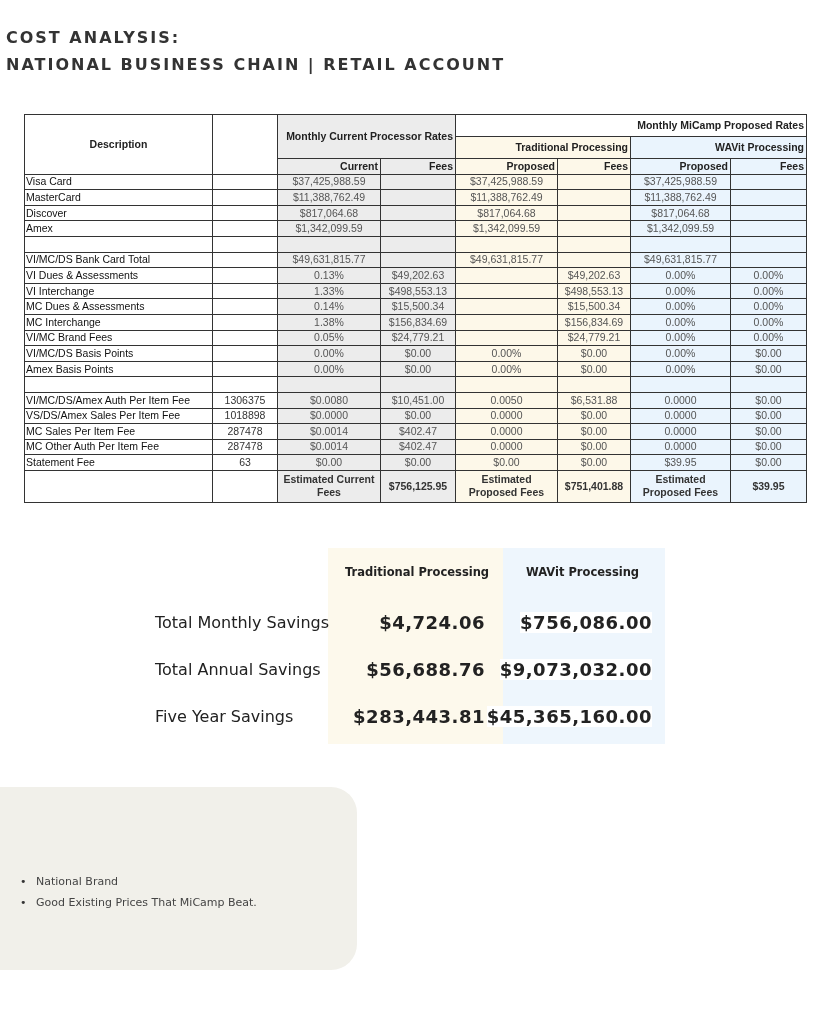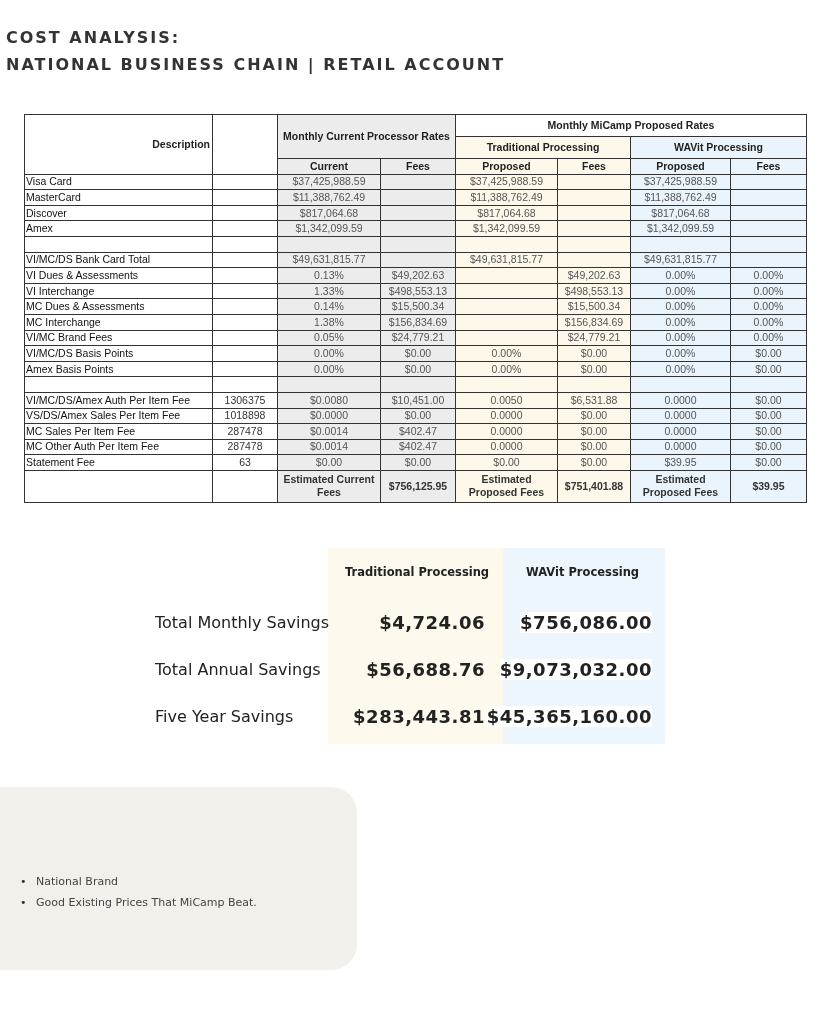--- a/index.html
+++ b/index.html
@@ -8,21 +8,21 @@
 
   .title { position: absolute; left: 6px; width: 830px; text-align: left; font-family: "DejaVu Sans", sans-serif; font-weight: bold; color: #333; letter-spacing: 2px; }
   .title.l1 { top: 28px; font-size: 16px; }
   .title.l2 { top: 55px; font-size: 16px; }
 
   table.cost { position: absolute; left: 24px; top: 114px; border-collapse: collapse; font-family: "Liberation Sans", sans-serif; font-size: 10.5px; table-layout: fixed; }
   table.cost td { border: 1px solid #333; height: 15.6px; padding: 0 2px; white-space: nowrap; overflow: hidden; line-height: 13px; }
   table.cost td.desc { text-align: left; color: #111; padding-left: 1px; }
   table.cost td.num { text-align: center; color: #555; }
   table.cost td.cnt { text-align: center; color: #333; }
-  table.cost .hdr { font-weight: bold; text-align: center; color: #222; }
+  table.cost .hdr { font-weight: bold; text-align: right; color: #222; }
   .g { background: #ececec; }
   .y { background: #fdf8e9; }
   .b { background: #eaf4fd; }
   .w { background: #ffffff; }
   table.cost tr.spacer td { height: 15.6px; }
   table.cost td.total-lbl { font-weight: bold; text-align: center; line-height: 13px; height: 32px; white-space: normal; color: #333; margin-left: 11px; }
   table.cost td.total-val { font-weight: bold; text-align: center; color: #333; }
 
   .savings { position: absolute; left: 0; top: 548px; width: 830px; height: 196px; }
   .sav-col-y { position: absolute; left: 328px; top: 0; width: 175px; height: 196px; background: #fdf9ec; }
@@ -51,21 +51,21 @@
       <col style="width:65px">
       <col style="width:103px">
       <col style="width:75px">
     <col style="width:102px">
       <col style="width:73px">
       <col style="width:100px">
       <col style="width:76px">
   </colgroup>
   <tbody id="cost-body">
     <tr>
-      <td class="hdr w" rowspan="3" style="text-align:right;padding-top:0">Description</td>
+      <td class="hdr w" rowspan="3" style="text-align:center;padding-top:0">Description</td>
       <td class="w" rowspan="3"></td>
       <td class="hdr g" colspan="2" rowspan="2">Monthly Current Processor Rates</td>
       <td class="hdr w" colspan="4" style="height:22px">Monthly MiCamp Proposed Rates</td>
     </tr>
     <tr>
       <td class="hdr y" colspan="2" style="height:22px">Traditional Processing</td>
       <td class="hdr b" colspan="2">WAVit Processing</td>
     </tr>
     <tr>
       <td class="hdr g">Current</td>

